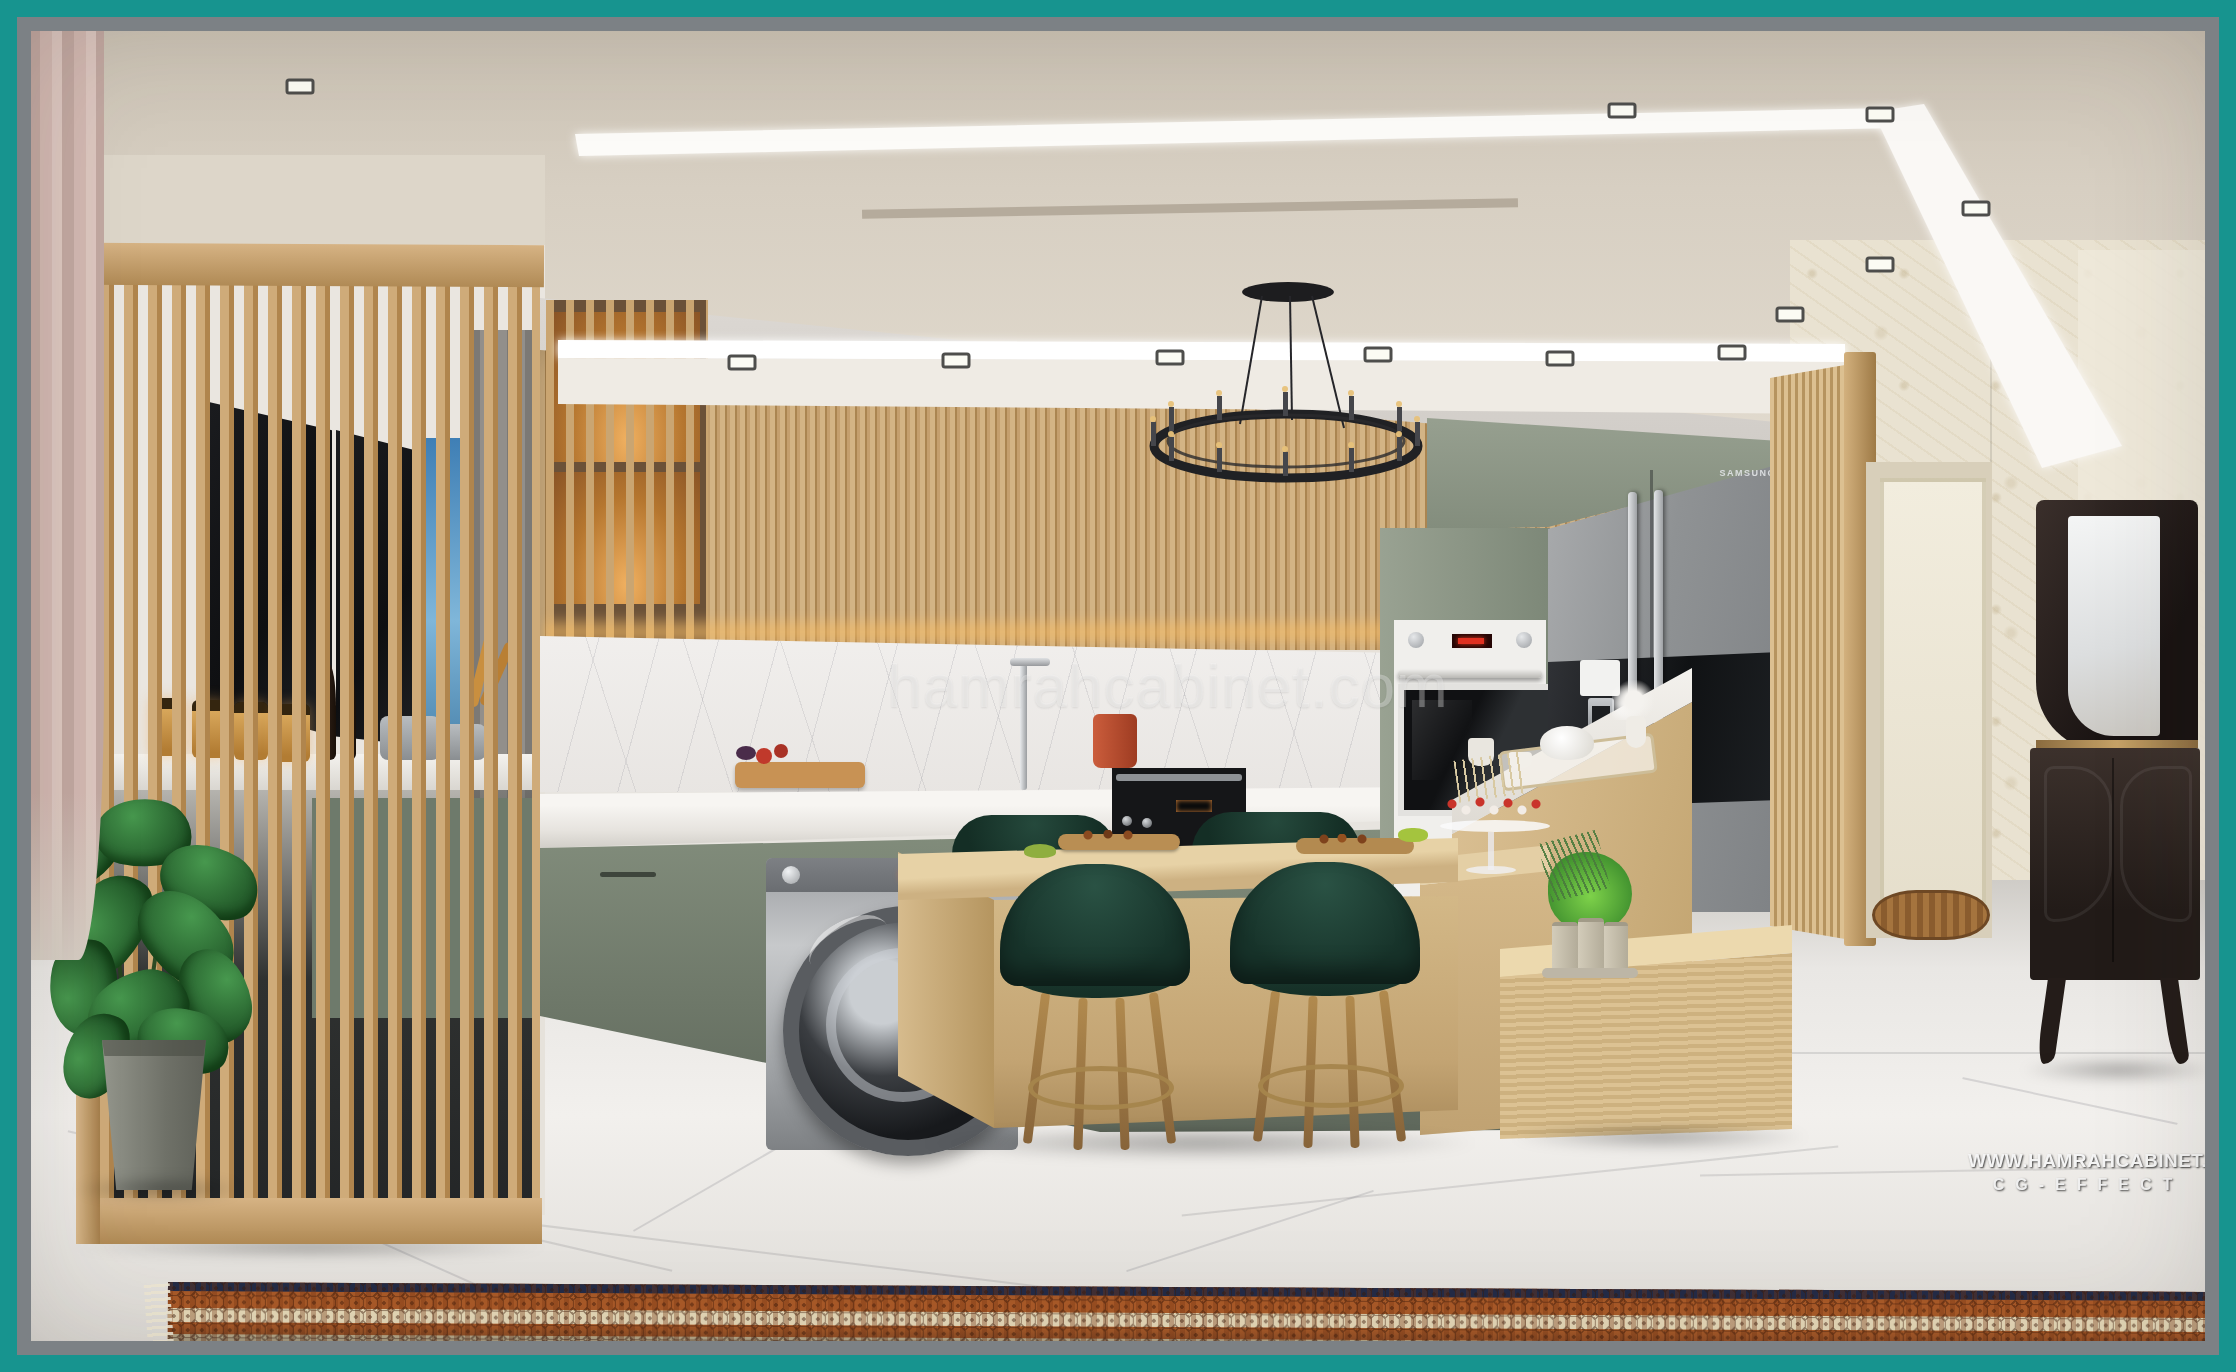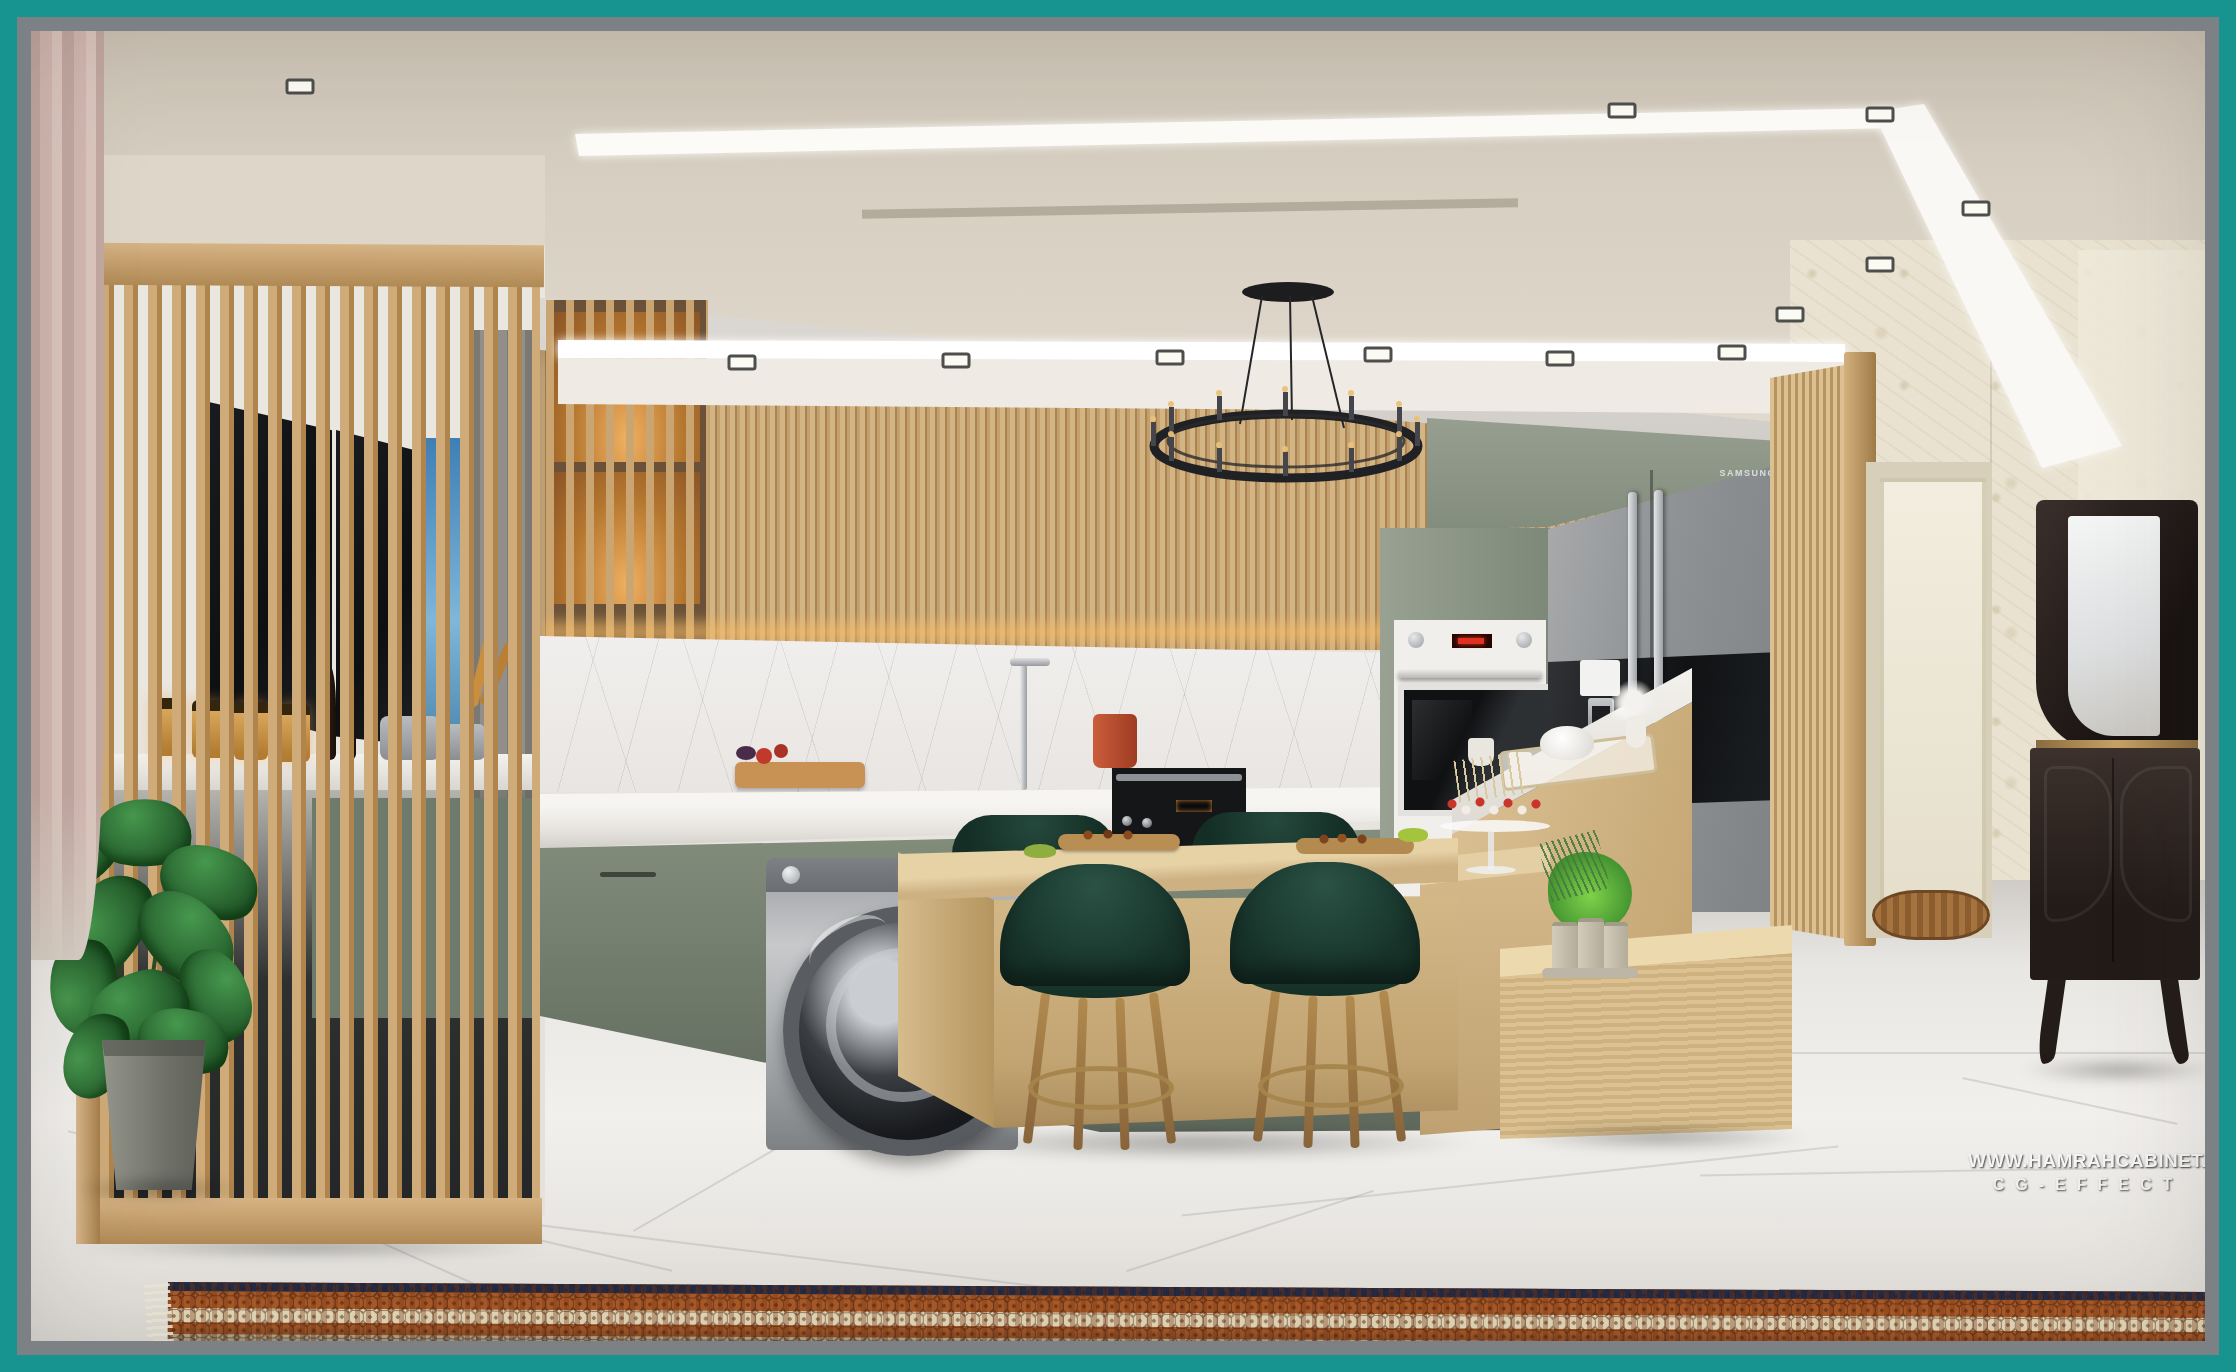--- a/index.html
+++ b/index.html
@@ -431,20 +431,21 @@
   <div class="abs leaf" style="left:168px;top:962px;width:96px;height:68px;transform:rotate(80deg);"></div>
   <div class="abs leaf" style="left:86px;top:972px;width:104px;height:76px;transform:rotate(-12deg);"></div>
   <div class="abs leaf" style="left:138px;top:1008px;width:92px;height:66px;transform:rotate(24deg);"></div>
   <div class="abs leaf" style="left:52px;top:1024px;width:88px;height:62px;transform:rotate(-56deg);"></div>
   <div class="abs pot"></div>
   <div class="abs" style="left:95px;top:1040px;width:118px;height:16px;background:rgba(70,72,64,.55);clip-path:polygon(6% 0,94% 0,92% 100%,8% 100%);"></div>
   <div class="abs shad" style="left:74px;top:1176px;width:170px;height:26px;"></div>
 
   <div class="abs curtain"></div>
 
+  <div class="abs watermark">hamrahcabinet.com</div>
   <div class="abs logo-wrap">
     <div class="logo-site">WWW.HAMRAHCABINET.COM</div>
     <div class="logo-studio">CG-EFFECT</div>
   </div>
 
 </div>
 
 <div class="frame-inner"></div>
 <div class="frame-outer"></div>
 

